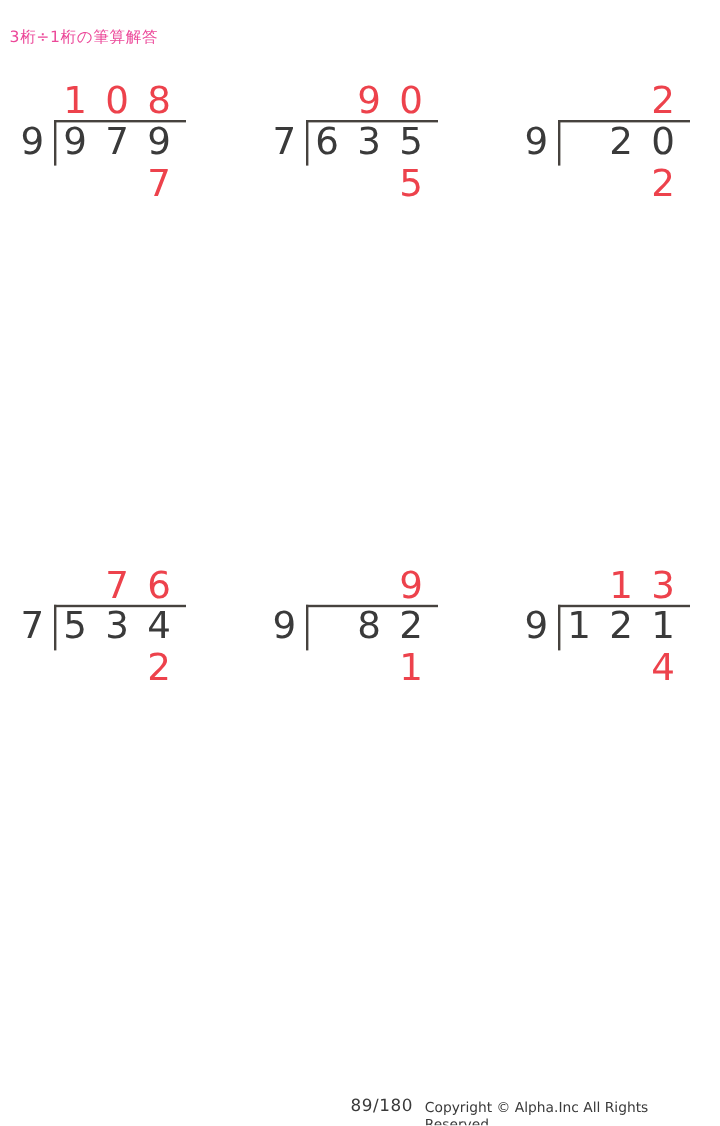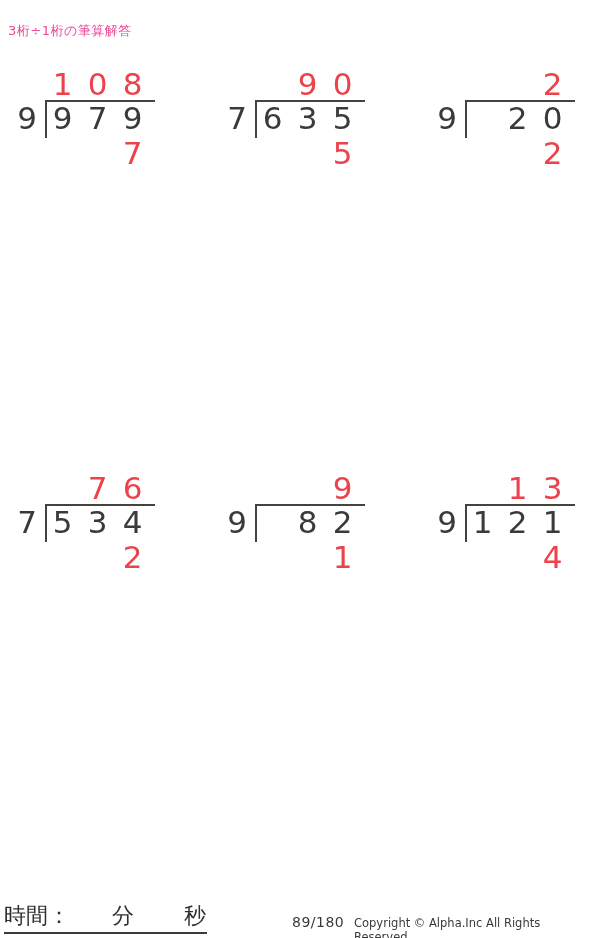--- a/index.html
+++ b/index.html
@@ -202,21 +202,16 @@
       <span class="digit-cell">2</span>
       <span class="digit-cell">1</span>
     </div>
     <div class="digit-row r-row red">
       <span class="digit-cell"></span>
       <span class="digit-cell"></span>
       <span class="digit-cell">4</span>
     </div>
   </div>
 
-  <div class="time-row">
-    <span>時間：</span>
-    <span class="minutes-label">分</span>
-    <span class="seconds-label">秒</span>
-  </div>
   <div class="page-num">89/180</div>
   <div class="copyright">Copyright © Alpha.Inc All Rights Reserved.</div>
 
 </div>
 
 </body></html>

